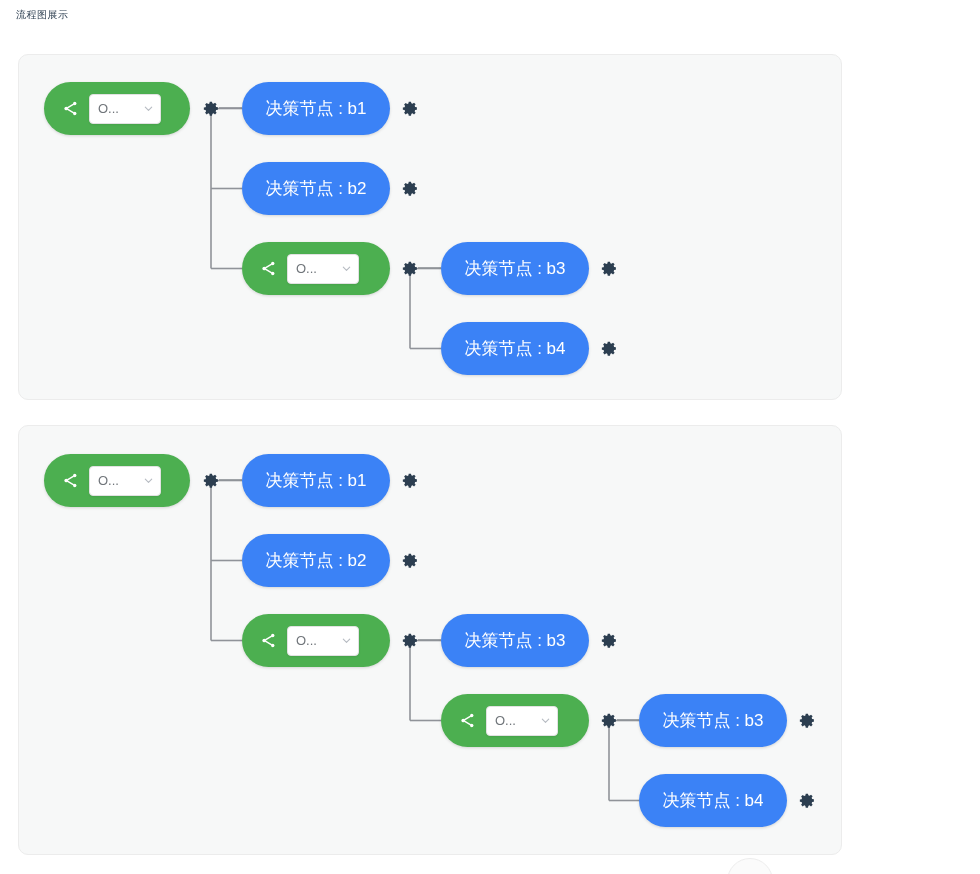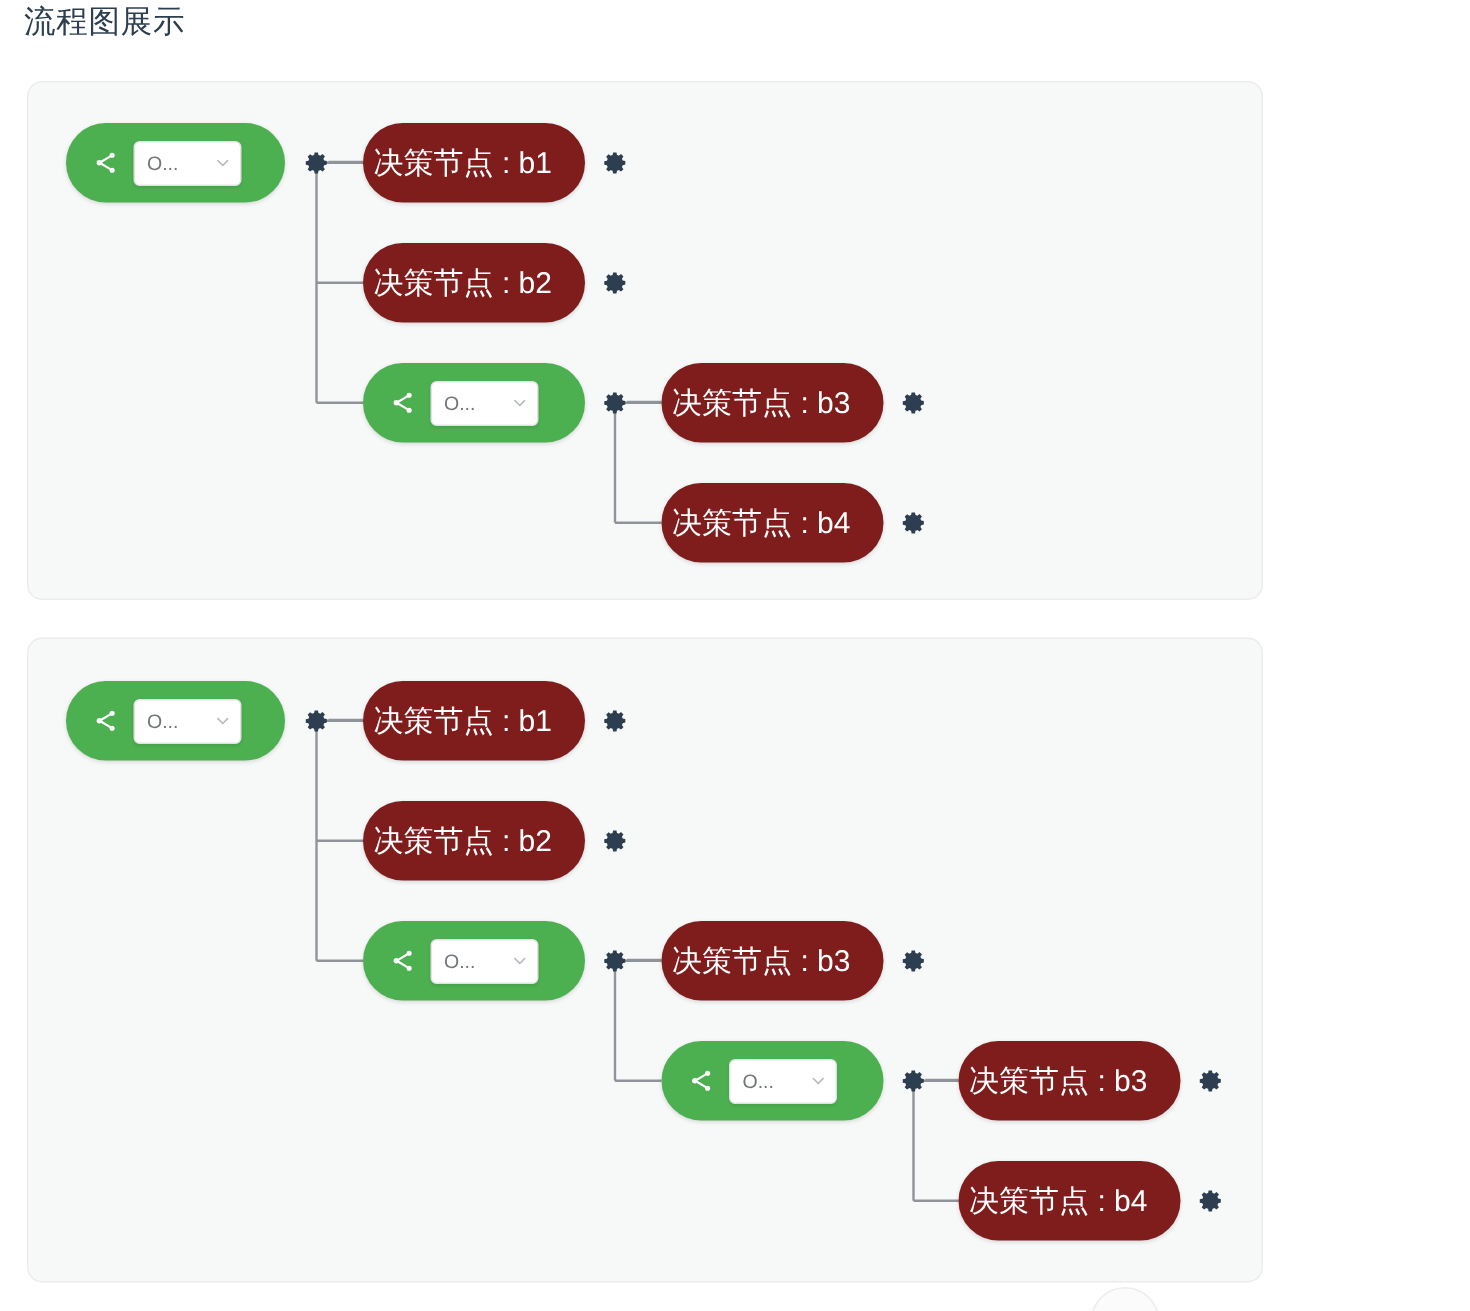--- a/index.html
+++ b/index.html
@@ -6,21 +6,21 @@
   html, body {
     margin: 0; padding: 0;
     width: 980px; height: 874px;
     background: #ffffff;
     font-family: "Liberation Sans", "DejaVu Sans", sans-serif;
     overflow: hidden;
   }
   #page-title {
     position: absolute;
     left: 16px; top: 4px;
-    font-size: 21px;
+    font-size: 10px;
     color: #2c3e50;
     line-height: 22px;
     letter-spacing: .5px;
     text-align: right;
   }
   .panel {
     position: absolute;
     left: 18px;
     width: 824px;
     background: #f7f8f8;
@@ -37,25 +37,25 @@
   .node {
     position: absolute;
     height: 53px;
     border-radius: 26.5px;
     display: flex;
     align-items: center;
     box-shadow: 0 1px 3px rgba(0,0,0,.14);
     white-space: nowrap;
   }
   .node.blue {
-    background: #7f1d1d;
+    background: #3b82f6;
     color: #ffffff;
-    font-size: 20px;
+    font-size: 17px;
     padding: 0 22px;
-    justify-content: flex-end;
+    justify-content: center;
   }
   .node.green {
     background: #4caf50;
     padding: 0 14px 0 18px;
     gap: 10px;
   }
 
   .share-icon { width: 17px; height: 17px; display: block; flex: 0 0 auto; }
 
   .select-box {

